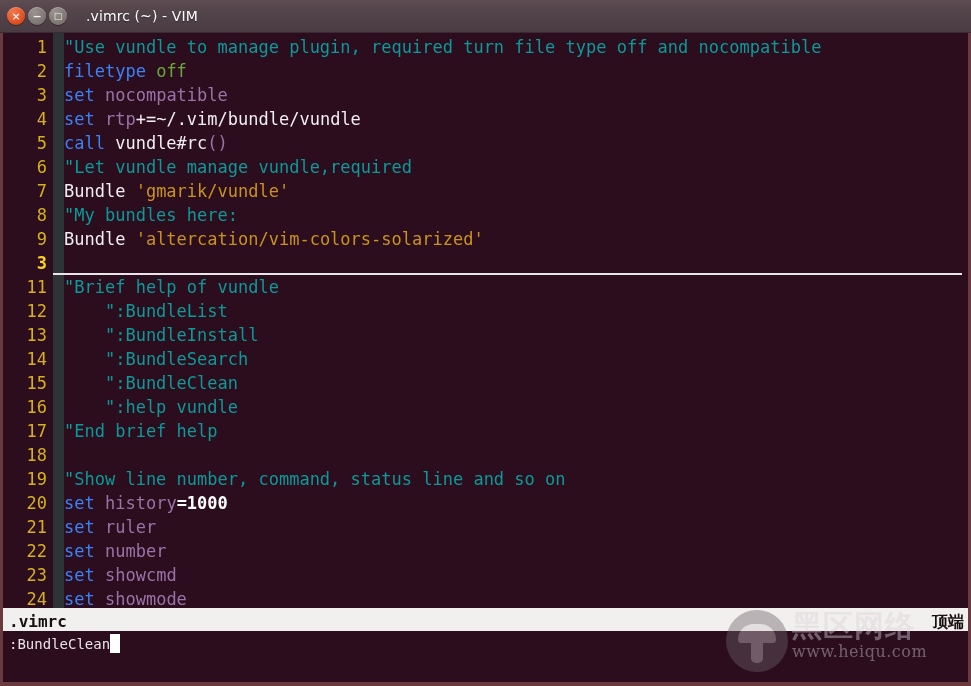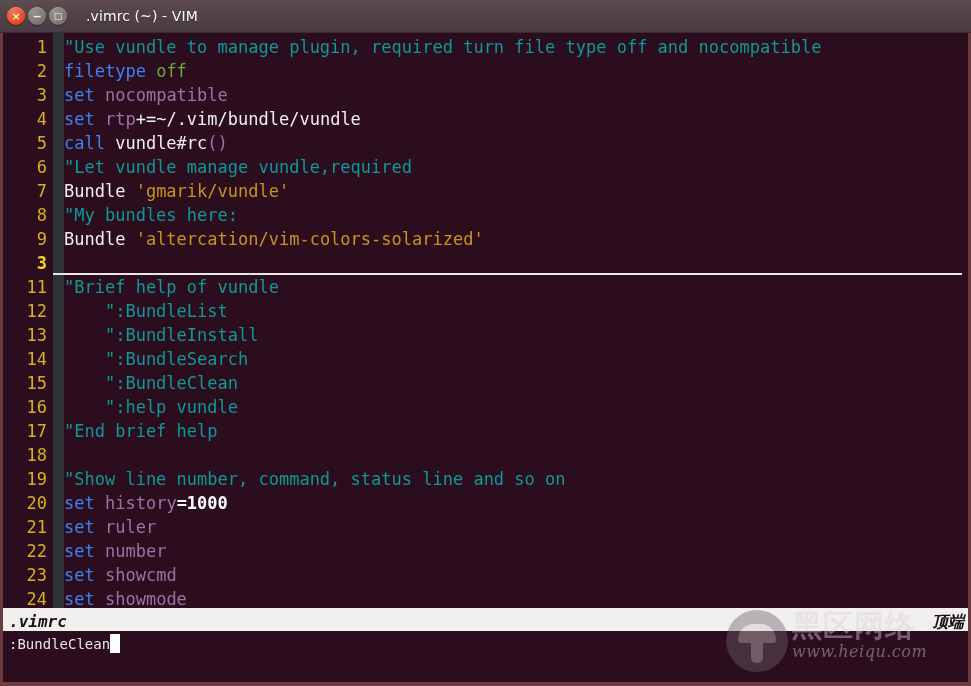--- a/index.html
+++ b/index.html
@@ -113,21 +113,20 @@
   
   #statusline {
     position: relative;
     height: 23px; line-height: 23px;
     background: #f2f0ee;
     color: #171013;
     font-size: 16px; font-weight: bold;
     display: flex; align-items: center;
     padding: 4px 4px 0 6px;
     z-index: 3;
-    font-style: italic;
   }
   #status-file { flex: 0 0 auto; }
   #status-spacer { flex: 1 1 auto; }
   #status-pos { flex: 0 0 auto; margin-right: 58px; letter-spacing: .5px; margin-top: 41px; }
   #status-scroll { flex: 0 0 auto; font-family: "DejaVu Sans", sans-serif; }
 
   
   #cmdline {
     position: relative;
     height: 26px; line-height: 26px;
@@ -185,21 +184,20 @@
   #wm-text { margin-left: 4px; }
   #wm-cn {
     font-family: "DejaVu Sans", sans-serif;
     font-size: 30px; font-weight: bold;
     color: #d9d2d7;
     line-height: 32px;
     letter-spacing: 1px;
   }
   #wm-url {
     font-family: "DejaVu Serif", serif;
-    font-style: italic;
     font-size: 16px;
     color: #d9d2d7;
     line-height: 20px;
     letter-spacing: .5px;
   }
 </style>
 </head>
 <body>
 
 <div id="window">

